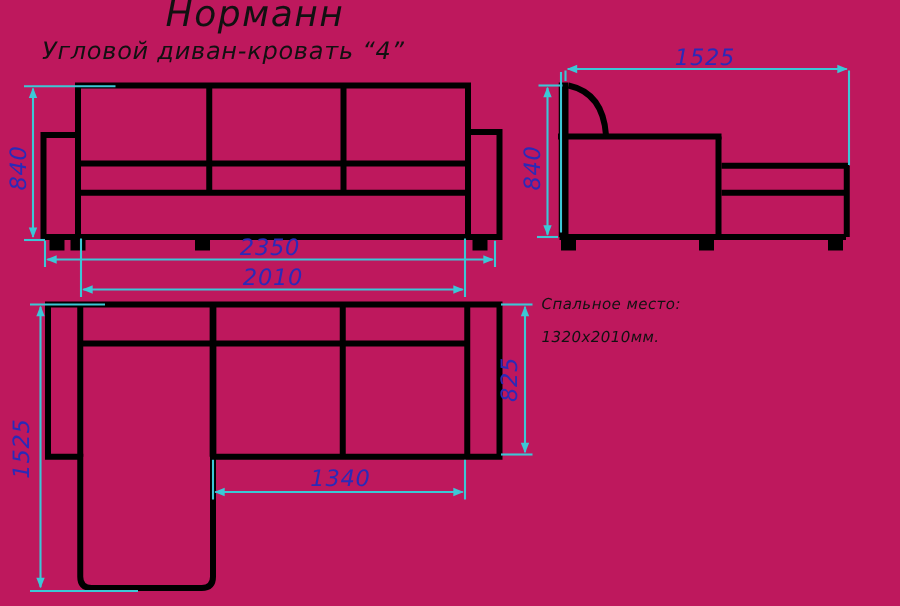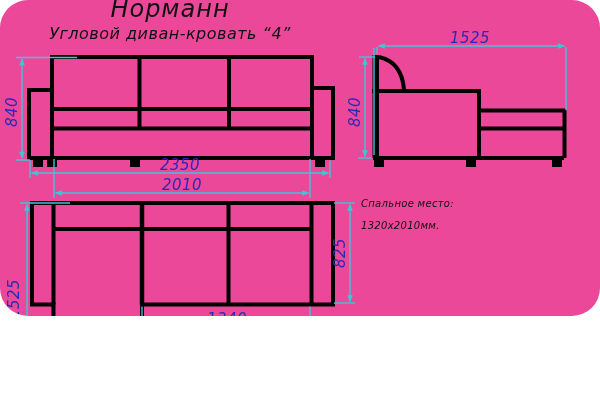--- a/index.html
+++ b/index.html
@@ -1,20 +1,20 @@
 <!DOCTYPE html>
 <html><head>
 <meta charset="utf-8">
 <style>
   html,body{margin:0;padding:0;background:#fff;}
-  .canvas{position:relative;width:600px;height:316px;background:#ec4899;overflow:hidden;
-          font-family:"DejaVu Sans",sans-serif;color:#111;border-radius:28px;}
+  .canvas{position:relative;width:600px;height:404px;background:#be185d;overflow:hidden;
+          font-family:"DejaVu Sans",sans-serif;color:#111;}
   .title{position:absolute;left:70px;top:-5px;width:200px;text-align:center;
          font-size:24px;font-style:italic;font-weight:500;letter-spacing:1px;}
-  .subtitle{position:absolute;left:28px;top:24px;width:284px;text-align:center;
+  .subtitle{position:absolute;left:28px;top:24px;width:284px;text-align:left;
             font-size:16px;font-style:italic;letter-spacing:.5px;white-space:nowrap;}
   .specs{position:absolute;left:361px;top:193px;font-size:10px;font-style:italic;
          line-height:22px;white-space:nowrap;letter-spacing:.3px;}
   .specs div{height:22px;}
   svg{position:absolute;left:0;top:0;}
   .blk{stroke:#000;stroke-width:4;fill:none;}
   .blk2{stroke:#000;stroke-width:4.5;fill:none;}
   .cy{stroke:#3cc7d6;stroke-width:1.4;fill:none;}
   .dim{fill:#2a2ab8;font-size:15px;font-style:italic;font-family:"DejaVu Sans",sans-serif;
        letter-spacing:.5px;}

